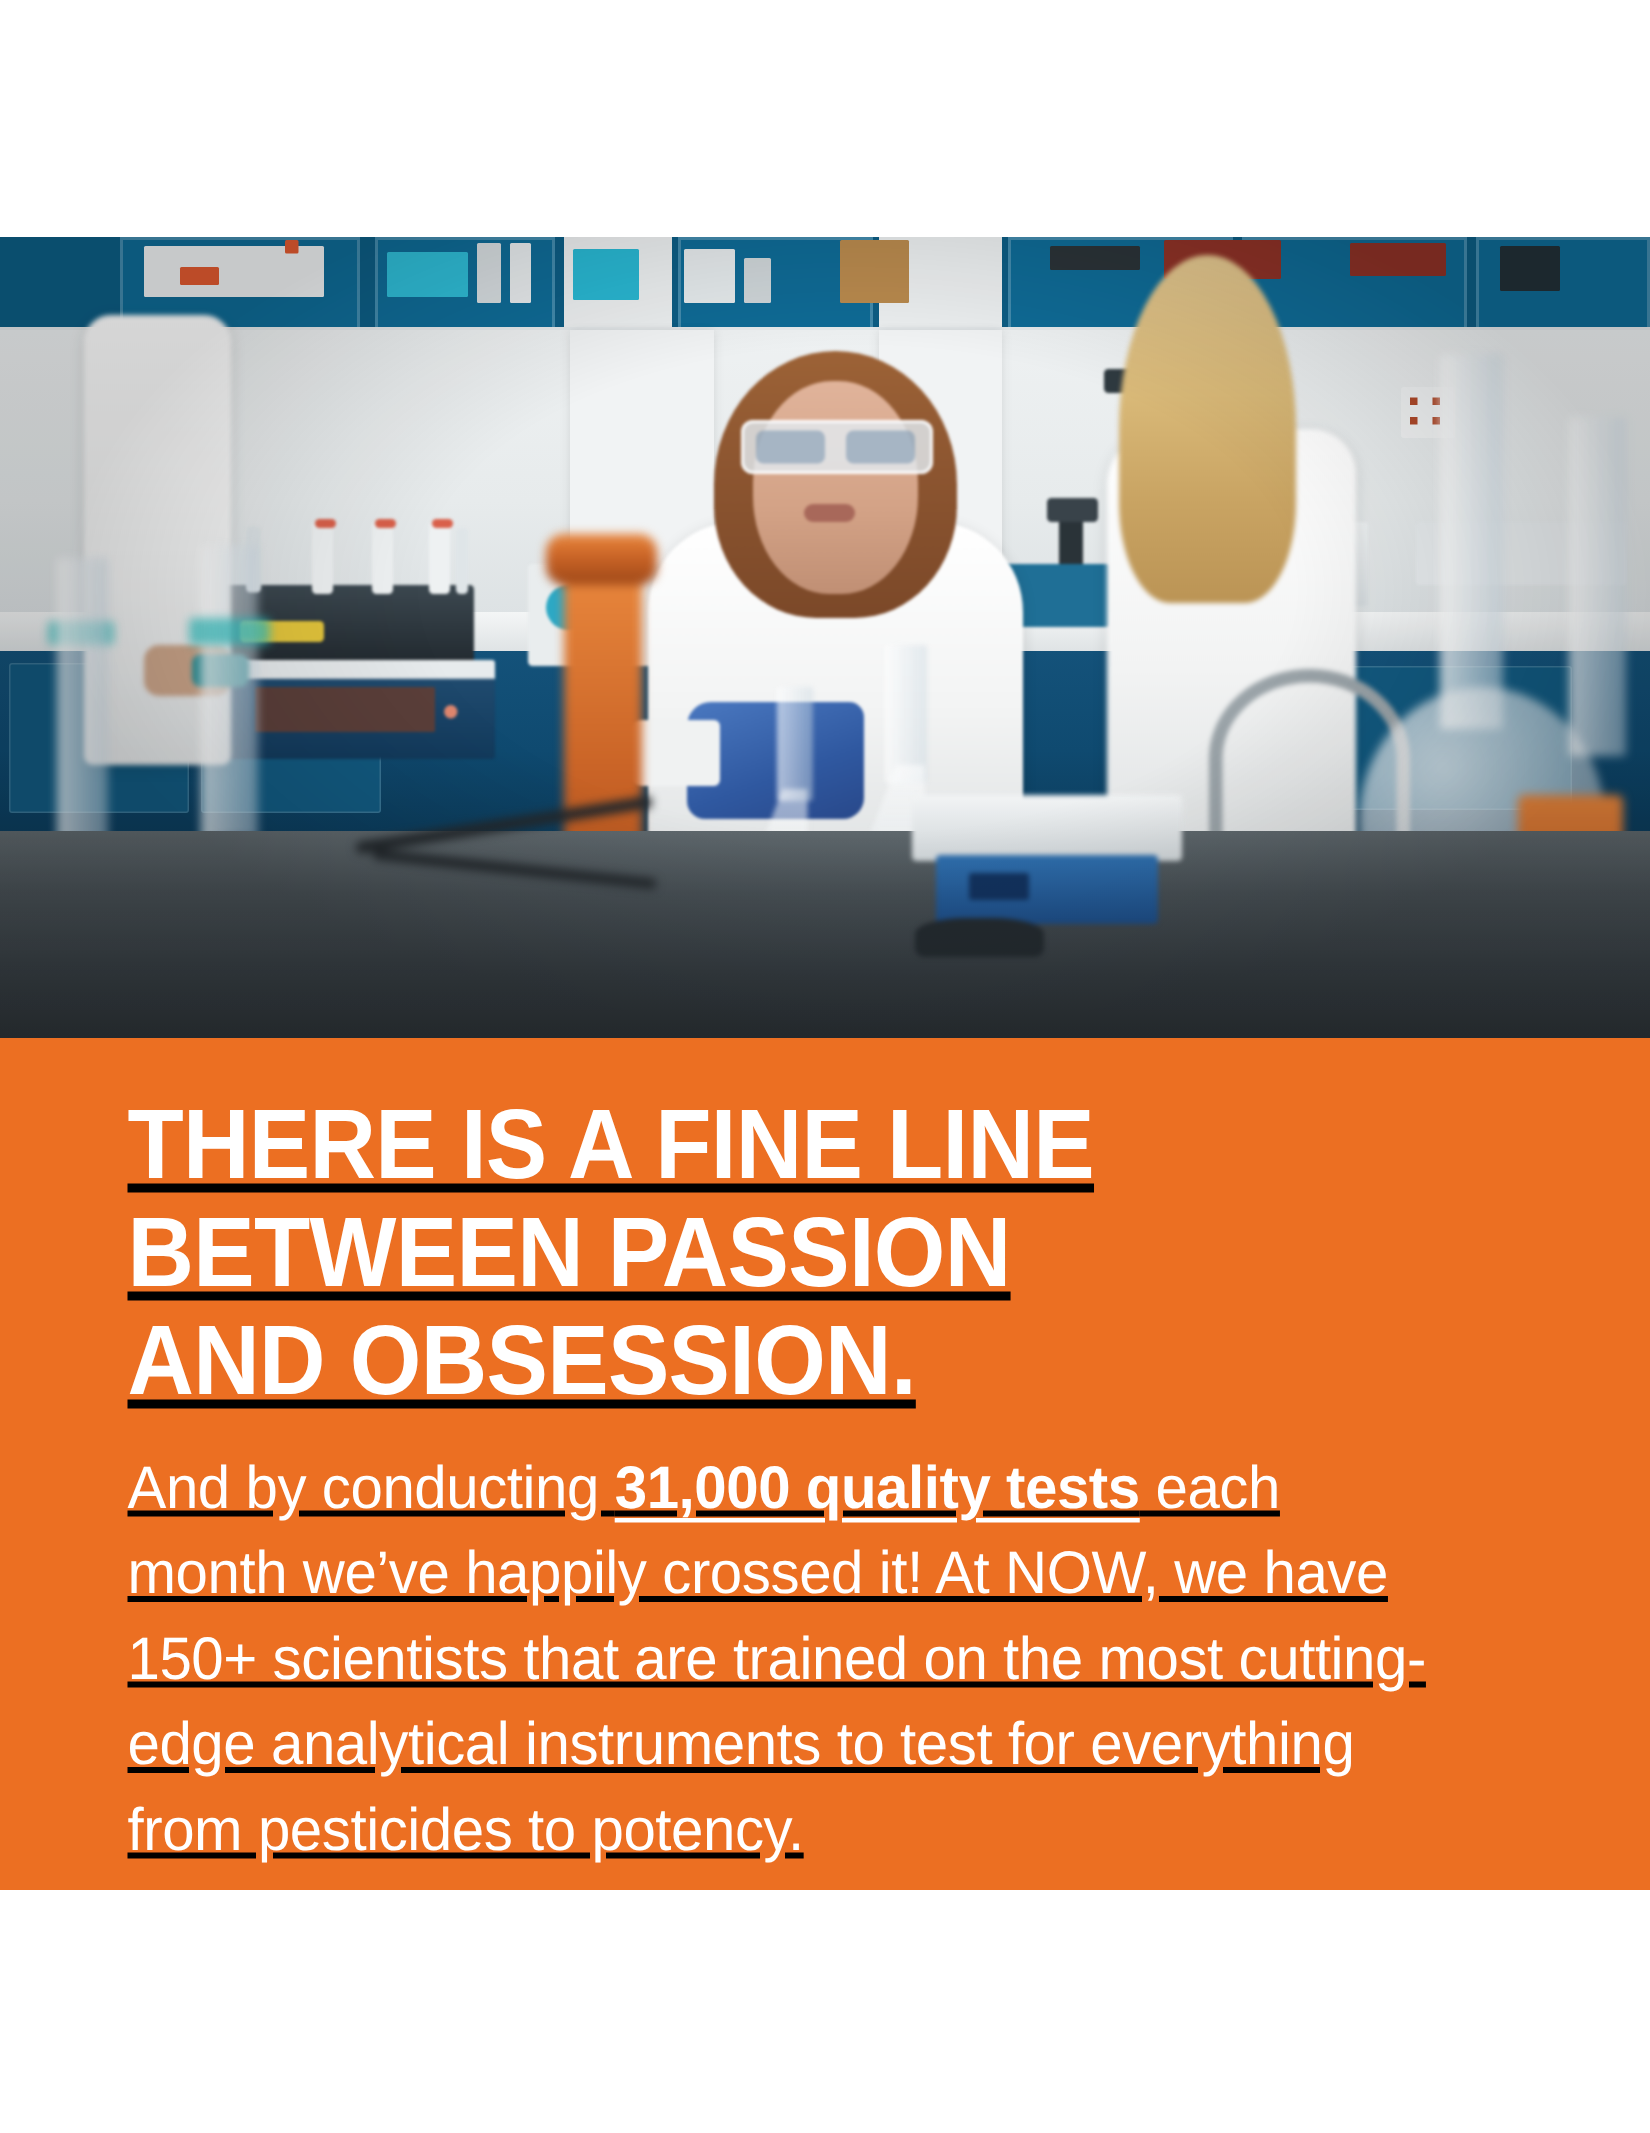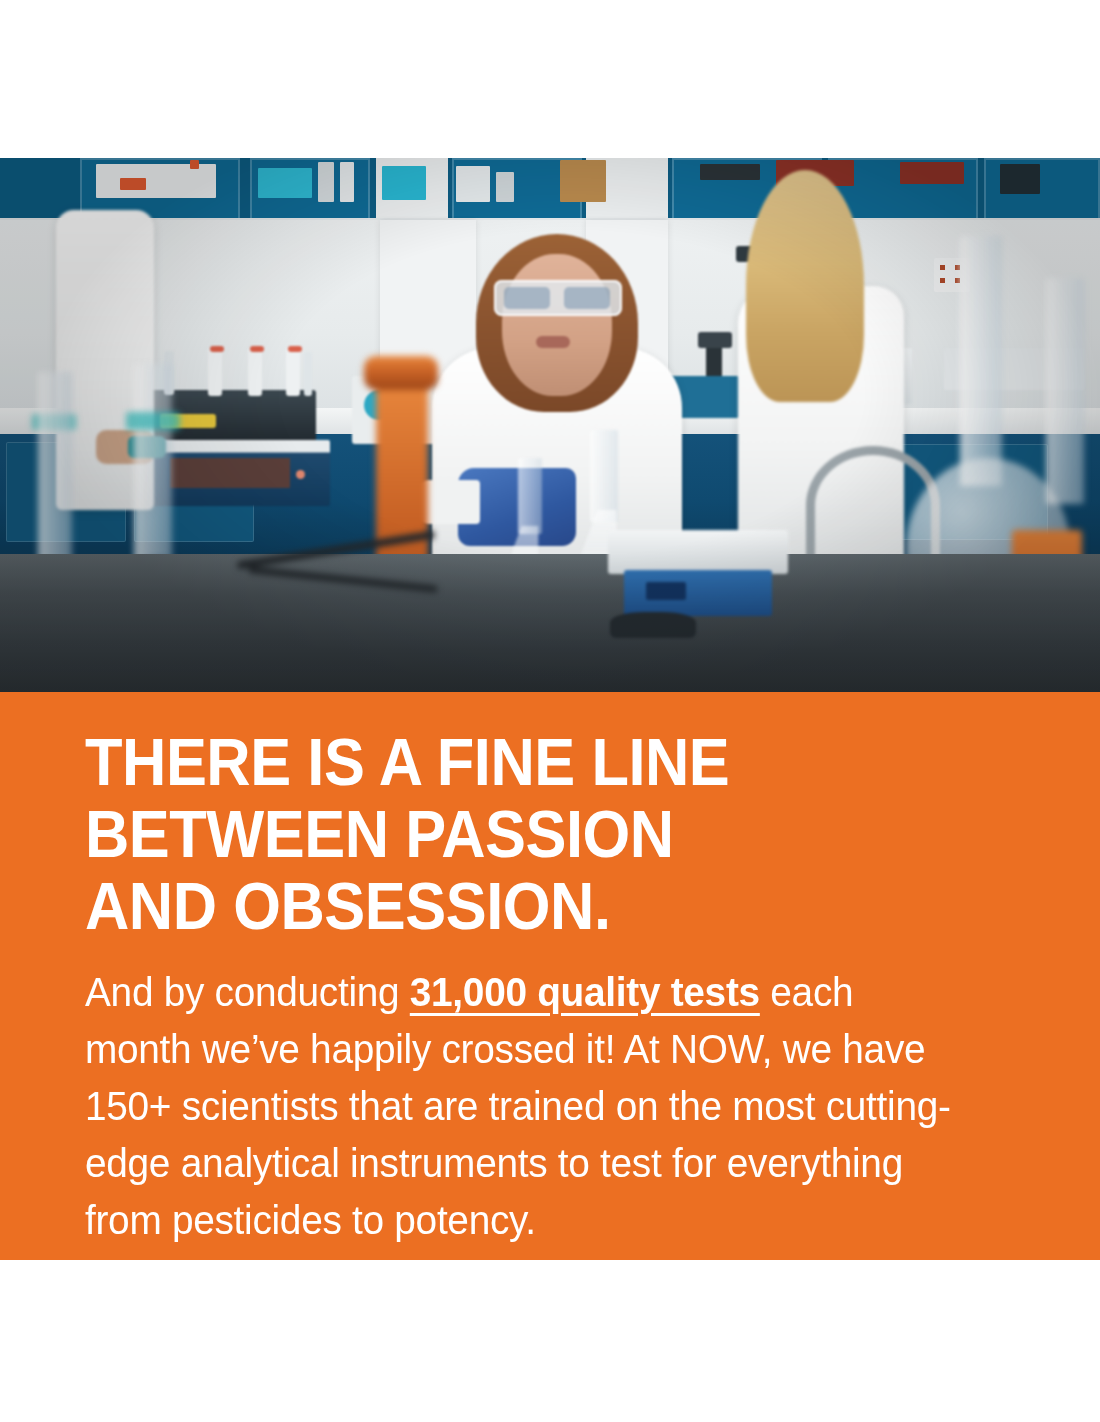--- a/index.html
+++ b/index.html
@@ -242,20 +242,21 @@
     width: 1100px;
     height: 568px;
     background: #EC6F22;
   }
 
   .panel-inner {
     position: absolute;
     left: 85px;
     top: 34px;
     width: 925px;
+    text-decoration: underline;
   }
 
   .headline {
     margin: 0;
     color: #ffffff;
     font-family: "Liberation Sans Narrow", "Liberation Sans", sans-serif;
     font-weight: bold;
     font-size: 66px;
     line-height: 72px;
     letter-spacing: -0.5px;

